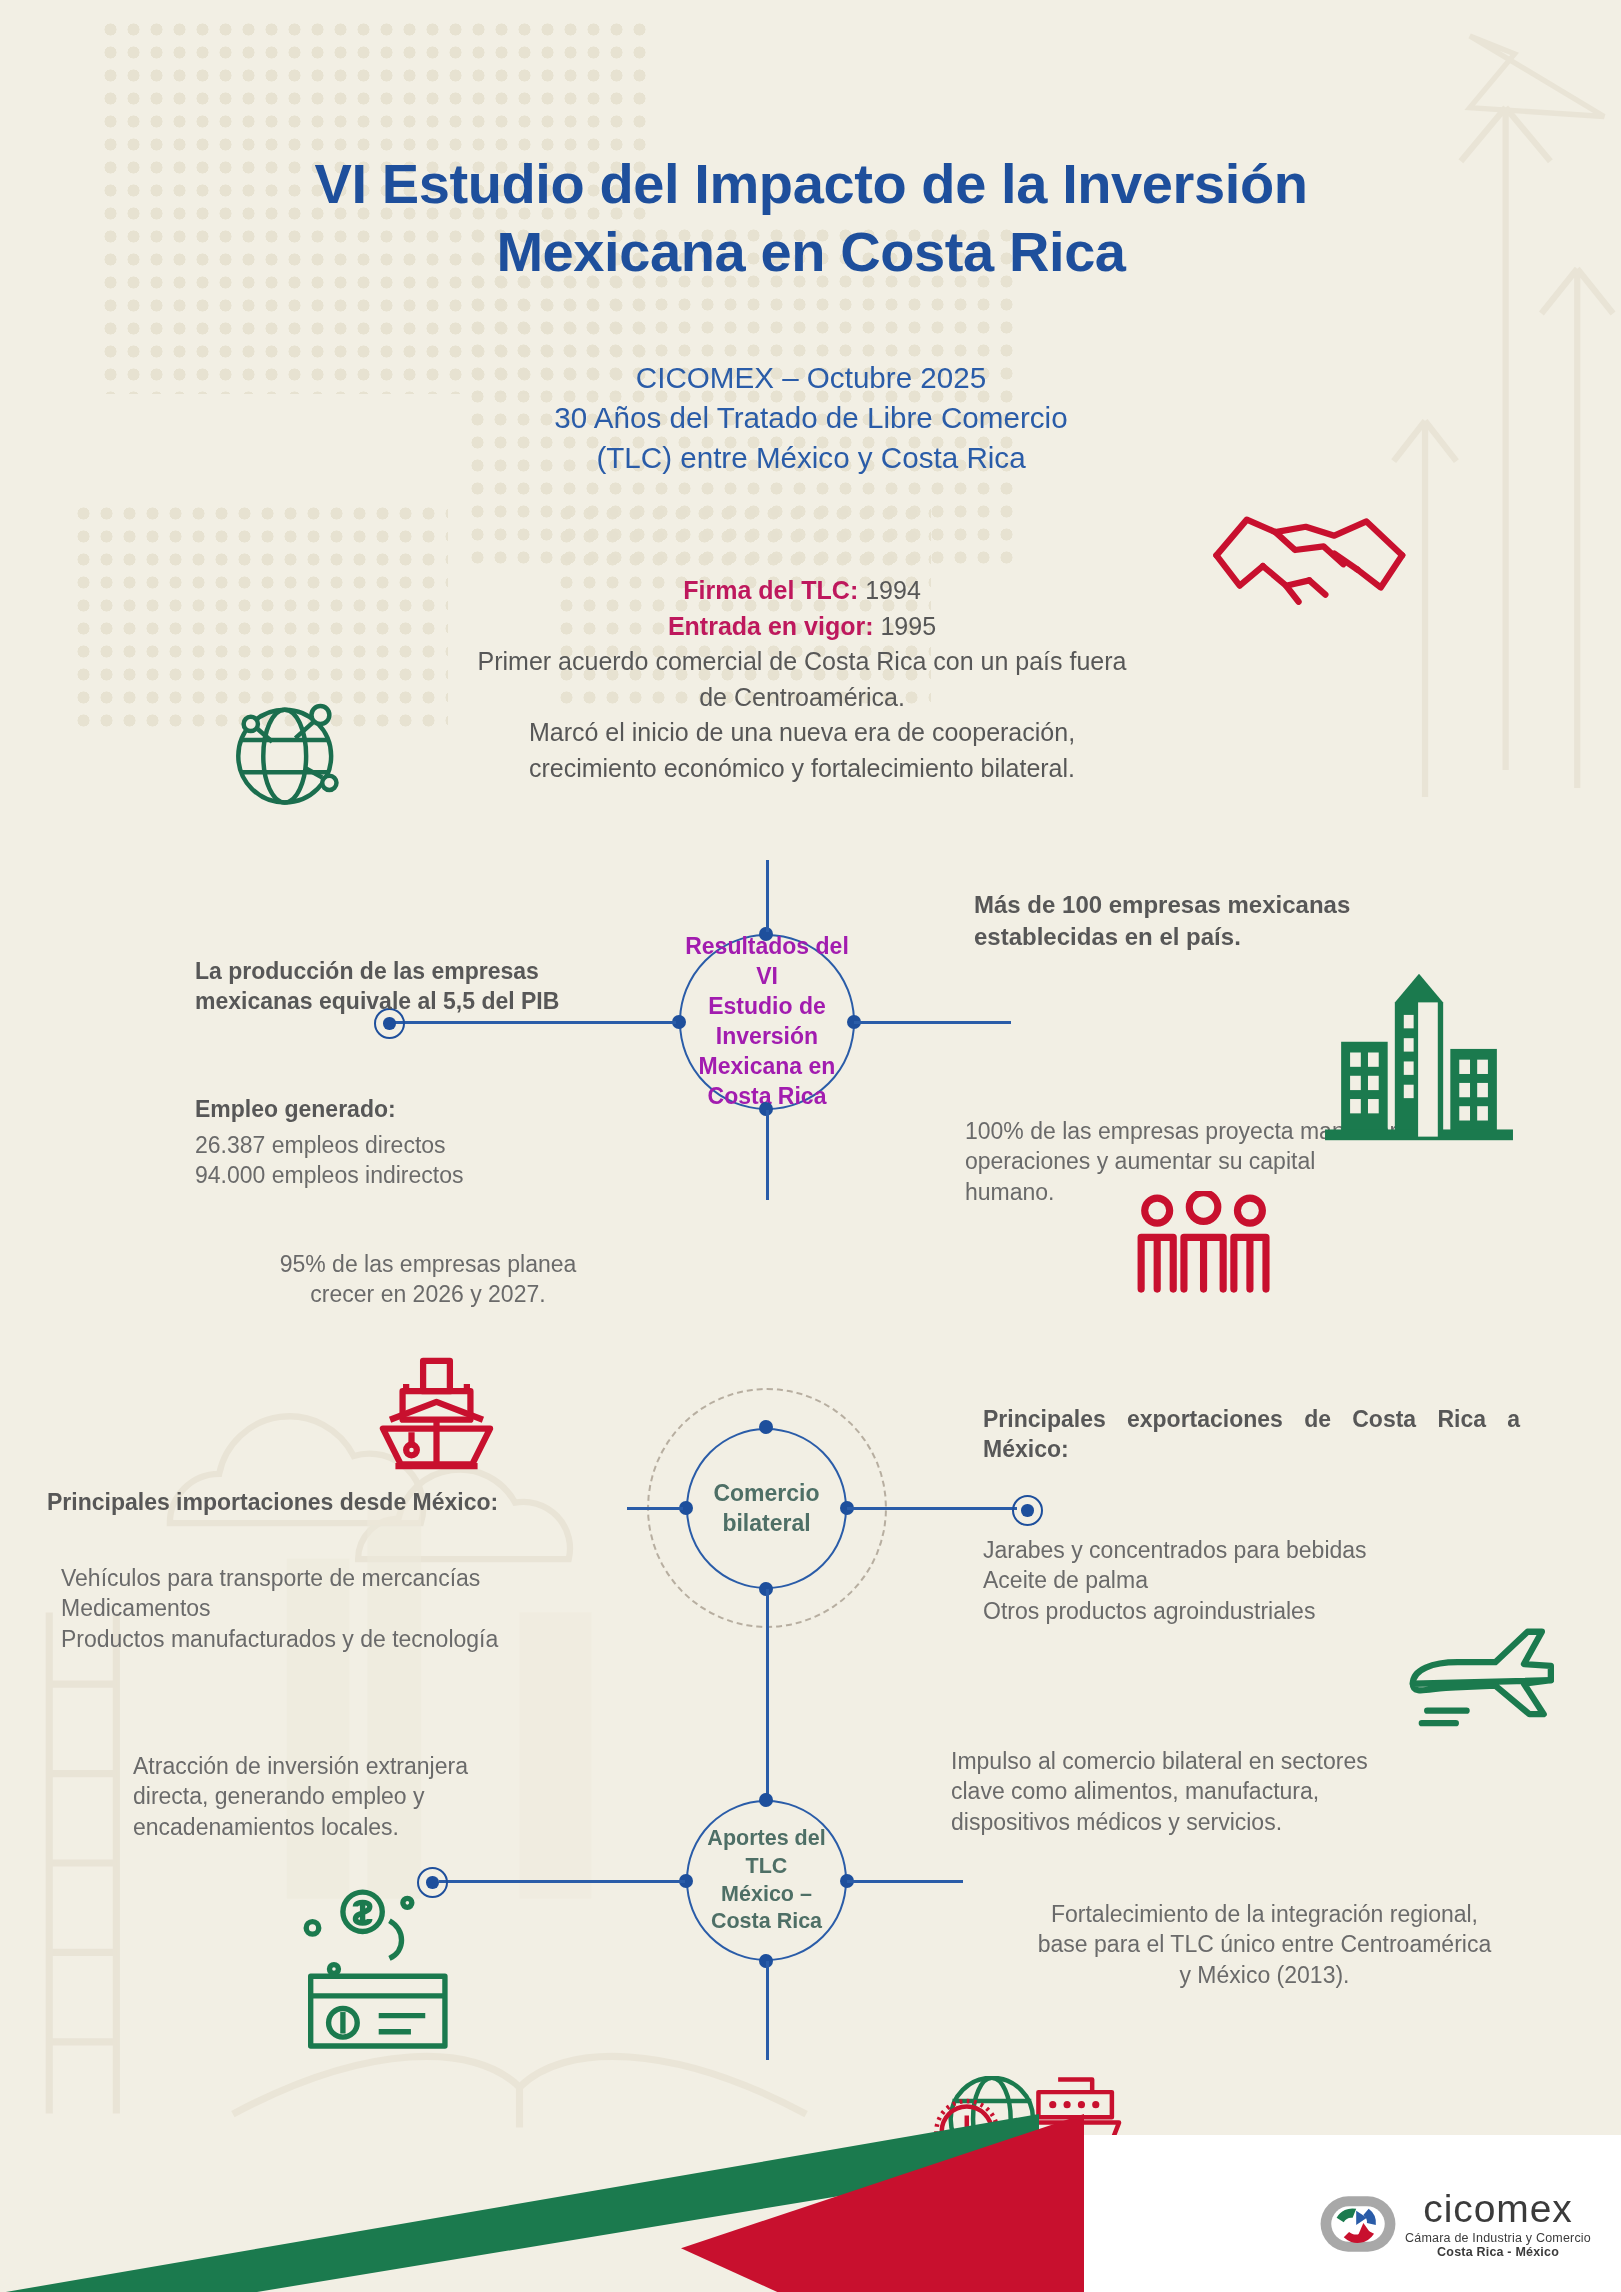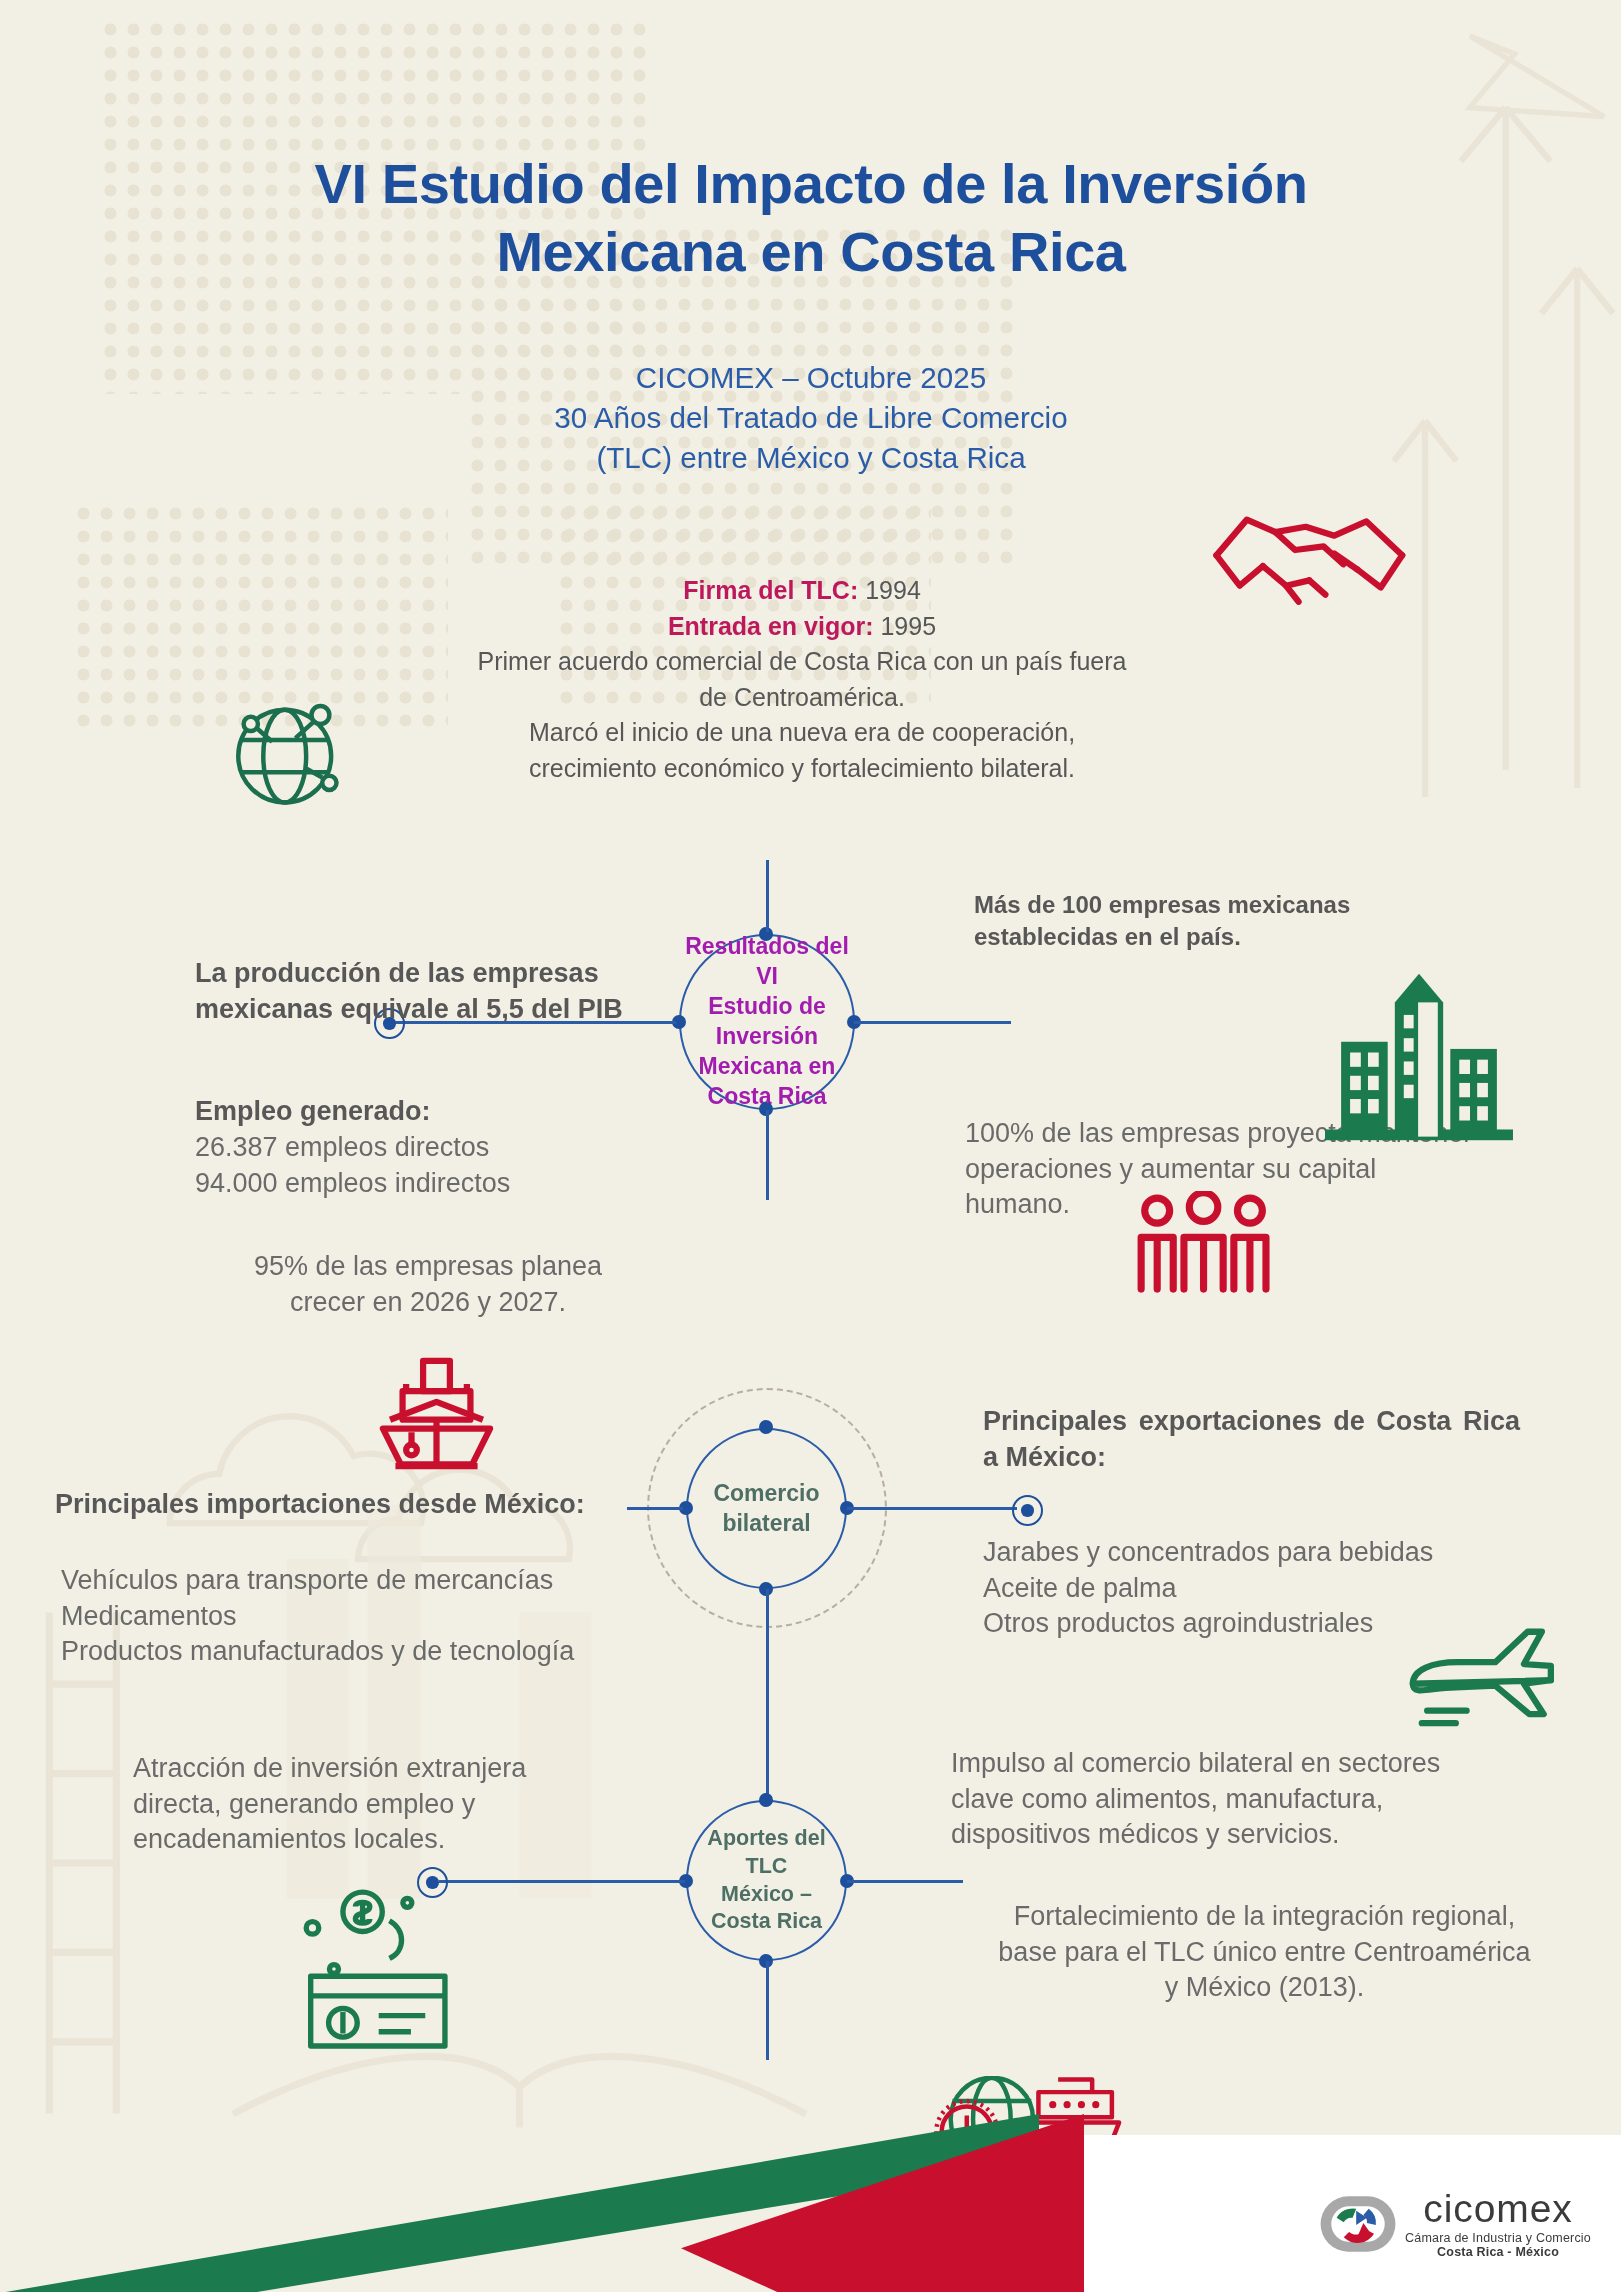--- a/index.html
+++ b/index.html
@@ -53,21 +53,21 @@
   .intro{
     position:absolute; left:296px; top:573px; width:1012px;
     text-align:center;
     color:#575757;
     font-size:25px;
     line-height:1.42;
   }
   .intro b{color:#be185d;}
 
   
-  .tb{position:absolute;color:#6a6a6a;font-size:27px;line-height:1.32;}
+  .tb{position:absolute;color:#6a6a6a;font-size:23px;line-height:1.32;}
   .tb.bold{font-weight:bold;color:#575757;}
   .tb.just{text-align:justify;}
 
   
   .node{
     position:absolute;
     border:2.7px solid #2a5ca8;
     border-radius:50%;
     display:flex; align-items:center; justify-content:center;
     text-align:center;
@@ -308,21 +308,21 @@
   </div>
   <div class="dot" style="left:759px;top:1420px;"></div>
   <div class="dot" style="left:679px;top:1501px;"></div>
   <div class="dot" style="left:840px;top:1501px;"></div>
   <div class="dot" style="left:759px;top:1582px;"></div>
   <div class="ln" style="left:627px;top:1507px;width:56px;height:2.7px;"></div>
   <div class="ln" style="left:847px;top:1507px;width:170px;height:2.7px;"></div>
   <div class="ring" style="left:1012px;top:1495px;"></div>
   <div class="ln" style="left:766px;top:1589px;width:2.7px;height:215px;"></div>
 
-  <div class="tb bold" style="left:55px;top:1487px;width:627px;">Principales importaciones desde México:</div>
+  <div class="tb bold" style="left:47px;top:1487px;width:627px;">Principales importaciones desde México:</div>
   <div class="tb" style="left:61px;top:1563px;width:645px;white-space:pre-line;">Vehículos para transporte de mercancías
 Medicamentos
 Productos manufacturados y de tecnología</div>
 
   <div class="tb bold just" style="left:983px;top:1404px;width:537px;">Principales exportaciones de Costa Rica a México:</div>
   <div class="tb" style="left:983px;top:1535px;width:582px;white-space:pre-line;">Jarabes y concentrados para bebidas
 Aceite de palma
 Otros productos agroindustriales</div>
 
   <svg style="position:absolute;left:1402px;top:1621px;width:157px;height:121px;" viewBox="0 0 175 135">

